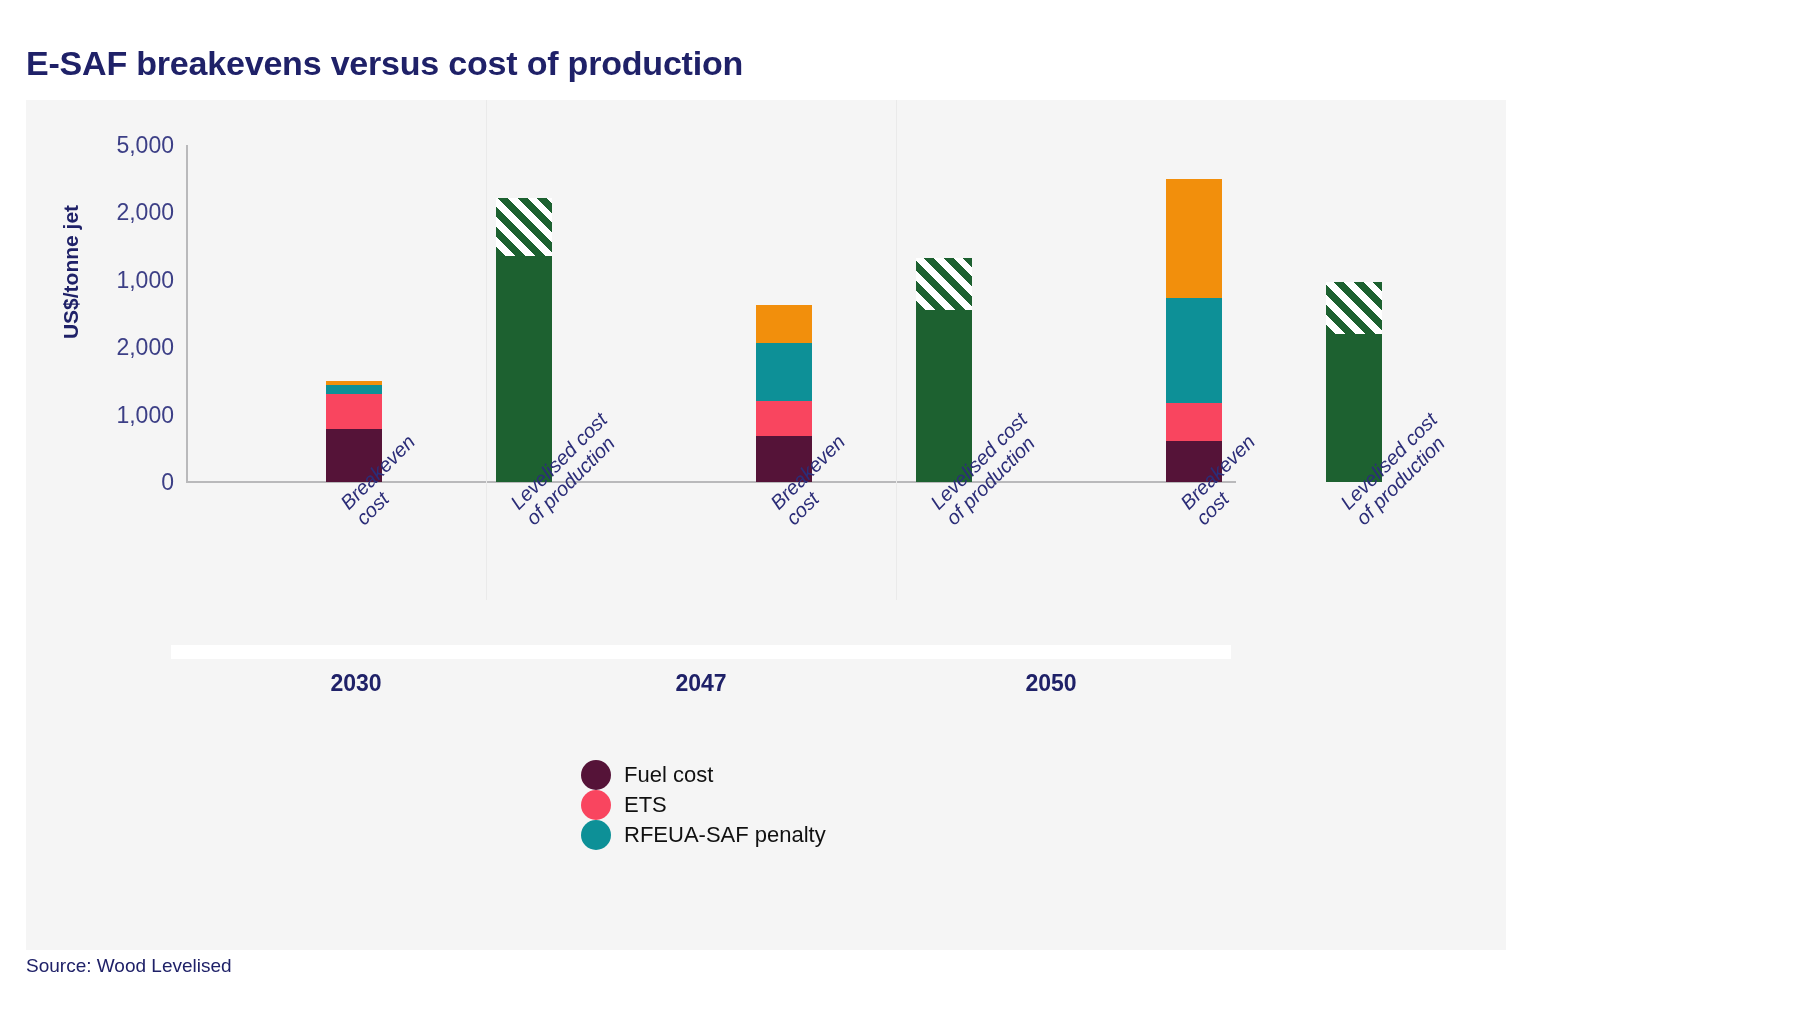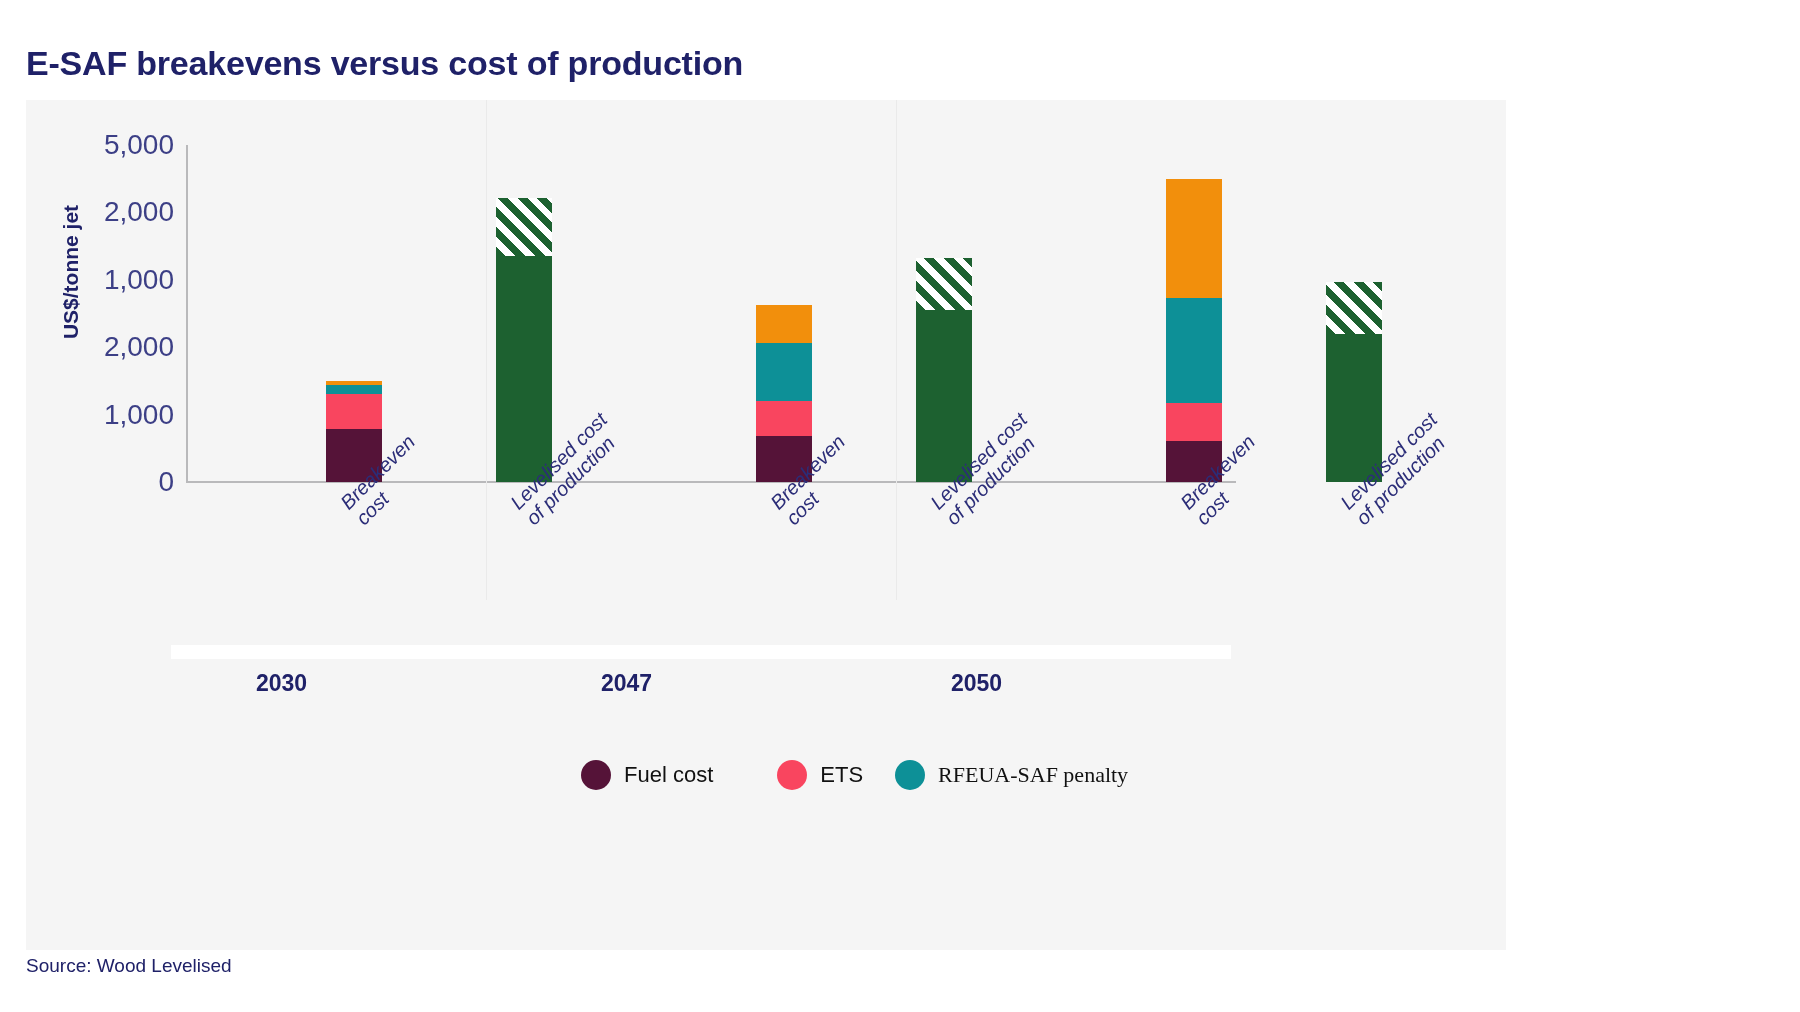--- a/index.html
+++ b/index.html
@@ -37,21 +37,21 @@
     position:absolute;
     left:-95px;top:160px;width:280px;
     transform:rotate(-90deg);
     transform-origin:center center;
     text-align:center;
     font-size:21px;font-weight:700;color:#1f2168;
   }
   .ytick{
     position:absolute;right:0;
     width:100px;text-align:right;
-    font-size:28px;font-weight:400;color:#3c3f86;
+    font-size:23px;font-weight:400;color:#3c3f86;
     transform:translateY(-50%);
   }
   .ytick-wrap{position:absolute;left:48px;top:0;width:100px;height:500px;}
 
   .axis-y-line{
     position:absolute;left:160px;top:45px;width:2px;height:337px;
     background:#b9b9bb;
   }
   .axis-x-line{
     position:absolute;left:160px;top:381px;width:1050px;height:2px;
@@ -85,29 +85,29 @@
     font-size:20px;font-style:italic;font-weight:400;color:#2b2d78;
     transform:rotate(-45deg);
     transform-origin:left top;
     white-space:pre;
     line-height:1.12;
     text-align:left;
   }
 
   .grouplab{
     position:absolute;top:570px;
-    width:200px;text-align:left;
+    width:200px;text-align:center;
     font-size:23px;font-weight:700;color:#1f2168;
   }
 
   
   .legend{
     position:absolute;left:555px;top:660px;width:680px;
   }
-  .legend-row{display:flex;align-items:flex-start;margin-bottom:22px;}
+  .legend-row{display:flex;align-items:flex-start;margin-bottom:22px;flex-direction:column;}
   .legend-item{display:flex;align-items:center;}
   .dot{
     width:30px;height:30px;border-radius:50%;
     margin-right:13px;flex:0 0 auto;
   }
   .legend-text{
     font-size:22px;color:#111111;font-weight:400;white-space:nowrap;
   }
 </style>
 </head>
@@ -192,21 +192,21 @@
     <div class="legend" id="legend">
         <div class="legend-row">
           <div class="legend-item" style="margin-right: 64px;">
             <span class="dot" style="background: rgb(85, 19, 56);"></span>
             <span class="legend-text">Fuel cost</span>
           </div>
           <div class="legend-item" style="margin-right: 32px;">
             <span class="dot" style="background: rgb(249, 69, 95);"></span>
             <span class="legend-text">ETS</span>
           </div>
-          <div class="legend-item" style="margin-right: 80px; font-family: Liberation Serif, serif;">
+          <div class="legend-item" style="margin-right: 80px;">
             <span class="dot" style="background: rgb(13, 144, 151);"></span>
             <span class="legend-text">RFEUA-SAF penalty</span>
           </div>
         </div>
       </div>
 
   </div>
 
   <div class="source">Source: Wood Levelised</div>
 </div>

